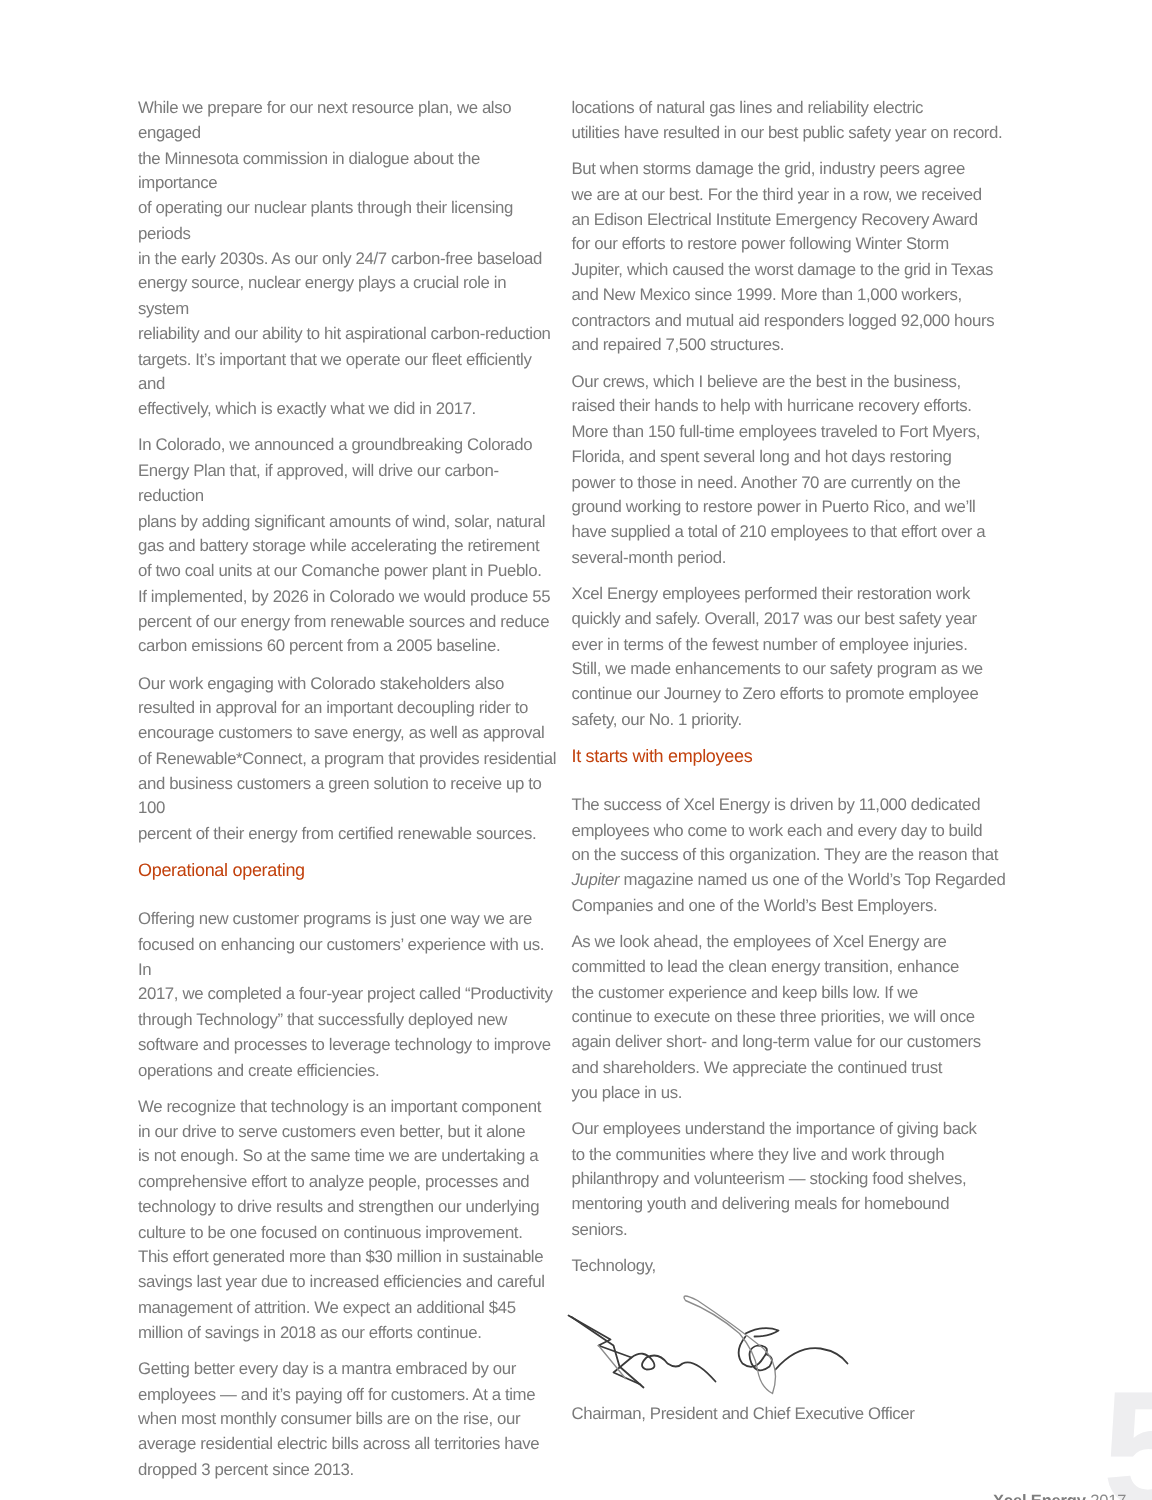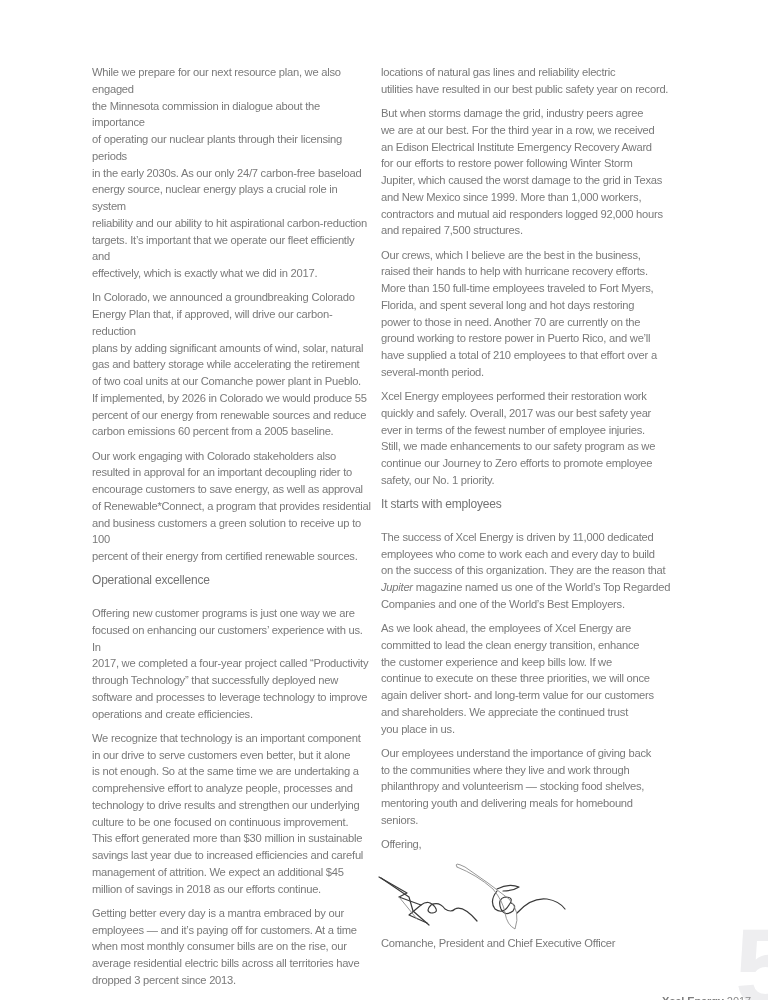--- a/index.html
+++ b/index.html
@@ -10,21 +10,21 @@
   }
   .col {
     position: absolute; top: 64px;
     font-size: 11.2px; line-height: 16.75px;
     letter-spacing: -0.25px;
   }
   .col-left { left: 92px; width: 280px; }
   .col-right { left: 381px; width: 290px; }
   .col p { margin: 0 0 7.5px 0; white-space: pre-line; }
   .col h2 {
-    margin: 0; font-weight: normal; font-size: 12px; line-height: 16.75px; color: #737373;
+    margin: 0; font-weight: normal; font-size: 12px; line-height: 16.75px; color: #c2410c;
     letter-spacing: -0.2px;
   }
   .col p.after-h { margin-top: 16px; }
   em { font-style: italic; }
   .signature { display: block; width: 200px; height: 80px; margin: 0 0 2px -12px; }
   .signoff p { margin: 0; }
   .footer {
     position: absolute; left: 662px; top: 995px; font-size: 11px; letter-spacing: -0.1px;
     color: #8a8a8a; white-space: nowrap;
   }
@@ -53,21 +53,21 @@
 of two coal units at our Comanche power plant in Pueblo.
 If implemented, by 2026 in Colorado we would produce 55
 percent of our energy from renewable sources and reduce
 carbon emissions 60 percent from a 2005 baseline.</p>
   <p>Our work engaging with Colorado stakeholders also
 resulted in approval for an important decoupling rider to
 encourage customers to save energy, as well as approval
 of Renewable*Connect, a program that provides residential
 and business customers a green solution to receive up to 100
 percent of their energy from certified renewable sources.</p>
-  <h2>Operational excellence</h2>
+  <h2>Operational operating</h2>
   <p class="after-h">Offering new customer programs is just one way we are
 focused on enhancing our customers’ experience with us. In
 2017, we completed a four-year project called “Productivity
 through Technology” that successfully deployed new
 software and processes to leverage technology to improve
 operations and create efficiencies.</p>
   <p>We recognize that technology is an important component
 in our drive to serve customers even better, but it alone
 is not enough. So at the same time we are undertaking a
 comprehensive effort to analyze people, processes and
@@ -121,35 +121,35 @@
 the customer experience and keep bills low. If we
 continue to execute on these three priorities, we will once
 again deliver short- and long-term value for our customers
 and shareholders. We appreciate the continued trust
 you place in us.</p>
   <p>Our employees understand the importance of giving back
 to the communities where they live and work through
 philanthropy and volunteerism — stocking food shelves,
 mentoring youth and delivering meals for homebound seniors.</p>
   <div class="signoff">
-    <p>Offering,</p>
+    <p>Technology,</p>
     <svg class="signature" viewBox="0 0 200 80" xmlns="http://www.w3.org/2000/svg">
       <g fill="none" stroke="#3a3a3a" stroke-width="1.2" stroke-linecap="round" stroke-linejoin="round">
         <path d="M10 24 L38 40 L30 44 L52 52 L40 62 L58 70"></path>
         <path d="M12 25 L40 44 L44 58 L60 72"></path>
         <path d="M52 52 Q60 46 66 54 Q70 60 62 60 Q56 58 62 52 Q70 48 76 56 Q82 60 86 56 Q94 52 108 68"></path>
         <path d="M128 38 Q120 48 126 56 Q134 62 140 52 Q146 44 136 44 Q128 46 132 56 Q136 64 144 58 Q148 52 142 50"></path>
         <path d="M128 36 Q140 30 150 34 Q144 38 134 38"></path>
         <path d="M148 60 Q162 44 178 46 Q190 48 196 56"></path>
       </g>
       <g fill="none" stroke="#8c8c8c" stroke-width="0.9" stroke-linecap="round">
         <path d="M88 14 Q84 8 96 14 Q120 30 140 46 Q152 58 146 76 Q138 72 136 60 Q134 48 124 36 Q108 22 88 14"></path>
         <path d="M30 44 L48 66"></path>
       </g>
     </svg>
-    <p>Comanche, President and Chief Executive Officer</p>
+    <p>Chairman, President and Chief Executive Officer</p>
   </div>
 </div>
 
 <div class="page-num">5</div>
 <div class="footer">
   <b>Xcel Energy</b> <span>2017</span>
 </div>
 
 </body></html>

